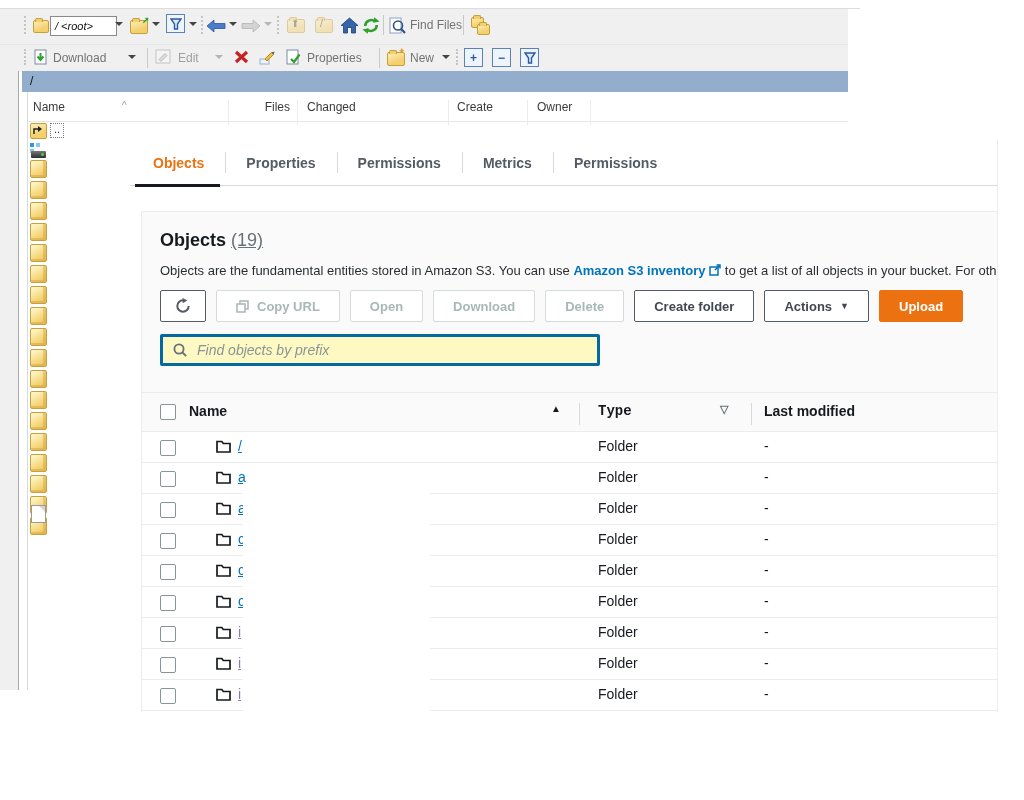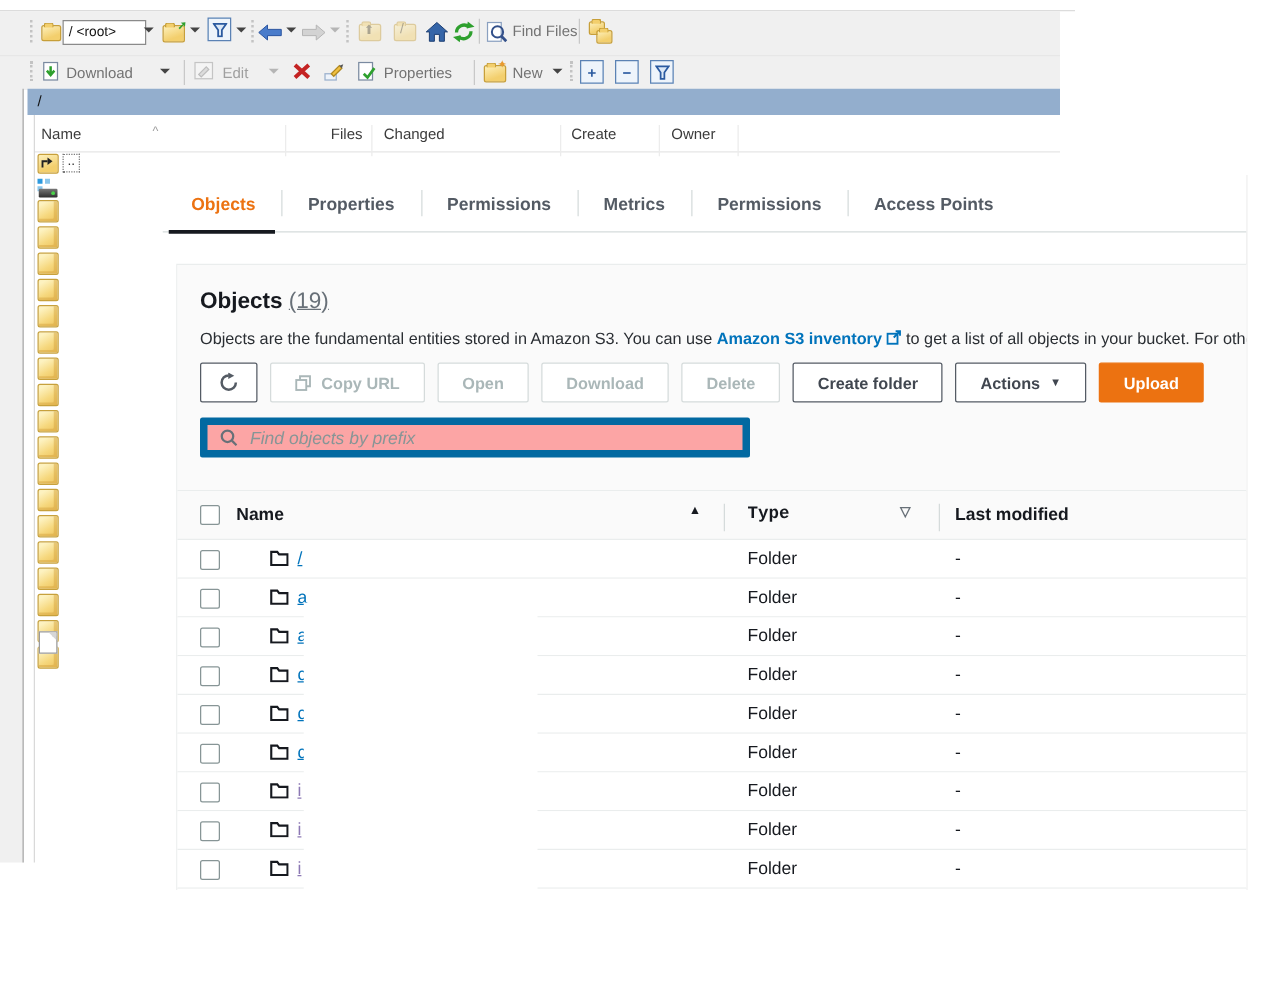--- a/index.html
+++ b/index.html
@@ -21,21 +21,21 @@
   .tb2 .tlabel{top:6px;}
   .tlabel.dis{color:#9f9f9f;}
   .caret{top:13px;width:0;height:0;border:4px solid transparent;border-top-color:#444;}
   .tb2 .caret{top:10px;}
   .caret.dis{border-top-color:#b5b5b5;}
   .mini-folder{width:14px;height:11px;background:linear-gradient(160deg,#fdf0bb,#f3cf6d 70%);
       border:1px solid #c79f39;border-radius:2px;}
   .mini-folder::before{content:"";position:absolute;left:1px;top:-3px;width:6px;height:3px;
       background:#f3cf6d;border:1px solid #c79f39;border-bottom:none;border-radius:2px 2px 0 0;}
   .addr-box{left:50px;top:7px;width:61px;height:18px;background:#fff;border:1px solid #8a8a8a;
-      font-size:11px;color:#111;line-height:18px;padding-left:4px;}
+      font-size:11px;color:#111;line-height:18px;padding-left:4px;font-style:italic;}
   .sq-btn{top:5px;width:17px;height:17px;border:1px solid #5b82b4;background:#eef4fb;
       display:flex;align-items:center;justify-content:center;}
   .tb2 .sq-btn{top:3px;}
   .sq-glyph{position:static;color:#2b5aa0;font-weight:bold;font-size:12px;line-height:1;}
   .disico{opacity:.45;}
   .sparkle{left:10px;top:-4px;color:#e89a2f;font-size:9px;}
 
   
   .pathbar{position:absolute;left:22px;top:71px;width:826px;height:21px;background:#93aecd;
       color:#101010;font-size:12px;line-height:21px;padding-left:8px;box-sizing:border-box;}
@@ -88,22 +88,22 @@
   .hd-desc{margin-top:12px;font-size:13px;color:#2a2e33;white-space:nowrap;}
   .hd-desc a{color:#0073bb;font-weight:bold;text-decoration:none;}
   .btnrow{margin-top:12px;display:flex;gap:10px;align-items:center;}
   .btn{height:32px;box-sizing:border-box;border-radius:2px;border:1px solid #545b64;background:#fff;
       color:#414750;font-size:13px;font-weight:bold;display:inline-flex;align-items:center;
       justify-content:center;gap:8px;padding:0 19px;white-space:nowrap;}
   .btn.icon-only{width:46px;padding:0;}
   .btn.disabled{color:#aab7b8;border-color:#d5dbdb;}
   .btn.primary{background:#ec7211;border-color:#ec7211;color:#fff;}
   .btn .bcaret{font-size:9px;}
-  .search{margin-top:12px;width:440px;height:32px;box-sizing:border-box;border:6px solid #0369a1;
-      border-radius:2px;background:#fca5a5;display:flex;align-items:center;gap:8px;padding:0 10px;}
+  .search{margin-top:12px;width:440px;height:32px;box-sizing:border-box;border:3px solid #0369a1;
+      border-radius:2px;background:#fef9c3;display:flex;align-items:center;gap:8px;padding:0 10px;}
   .search input{border:none;outline:none;flex:1;font-size:14px;font-style:italic;color:#444;
       font-family:"Liberation Sans",sans-serif;background:transparent;}
   .search input::placeholder{color:#879596;}
 
   .thead{position:relative;height:38px;background:#fafafa;border-bottom:1px solid #eaeded;
       font-size:14px;font-weight:bold;color:#16191f;}
   .thead span{position:absolute;top:10px;}
   .th-name{left:47px;} .th-type{left:456px;font-family:Liberation Mono, monospace;} .th-mod{left:622px;}
   .th-sort{left:409px;font-size:10px;top:12px;}
   .th-filter{left:578px;font-size:11px;color:#687078;top:11px;}
@@ -283,21 +283,20 @@
 
 <div class="s3">
 
   <div class="tabs">
 
   <div class="tab active">Objects</div>
       <div class="tab">Properties</div>
       <div class="tab">Permissions</div>
       <div class="tab">Metrics</div>
       <div class="tab">Permissions</div>
-      <div class="tab">Access Points</div>
     </div>
 
   <div class="card">
     <div class="card-header">
       <div class="hd-title">
         <b>Objects</b>
         <span class="hd-count">(19)</span>
       </div>
       <div class="hd-desc">
         <span>Objects are the fundamental entities stored in Amazon S3. You can use </span><a href="#">Amazon S3 inventory</a>

